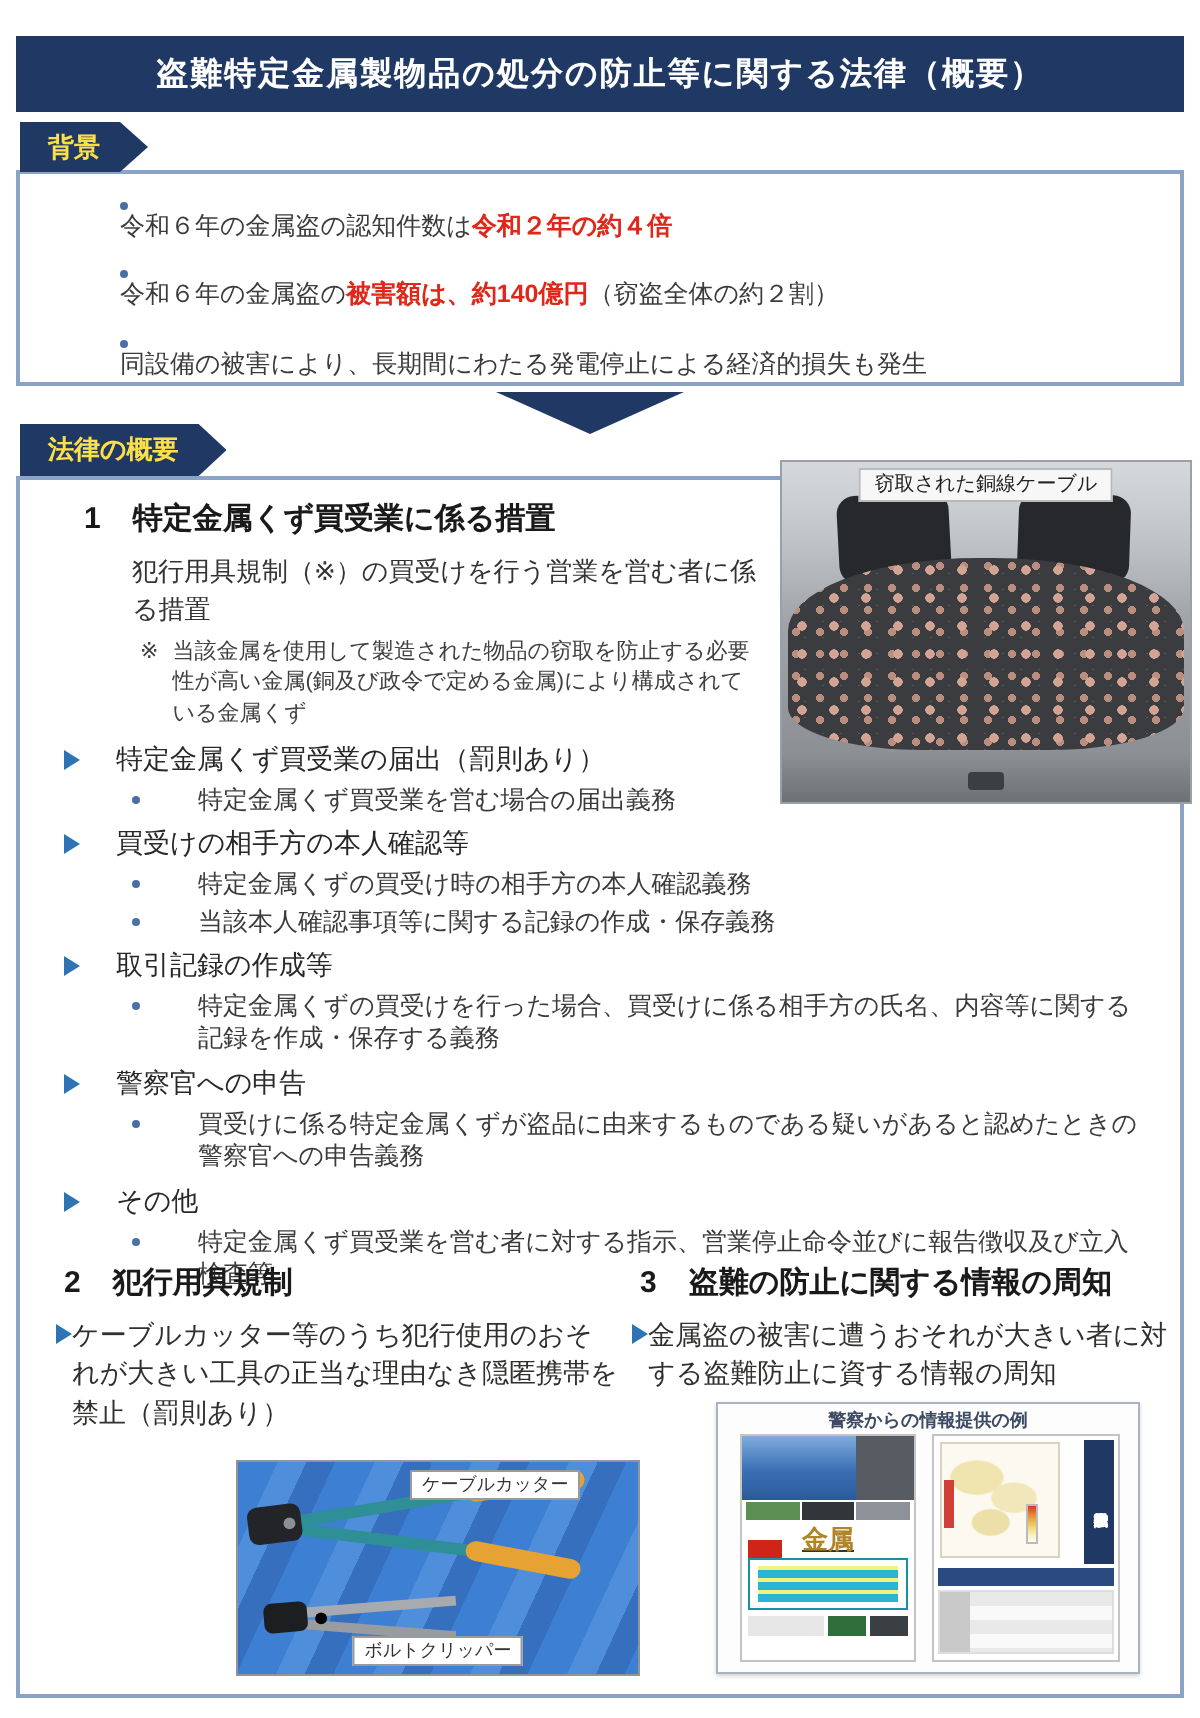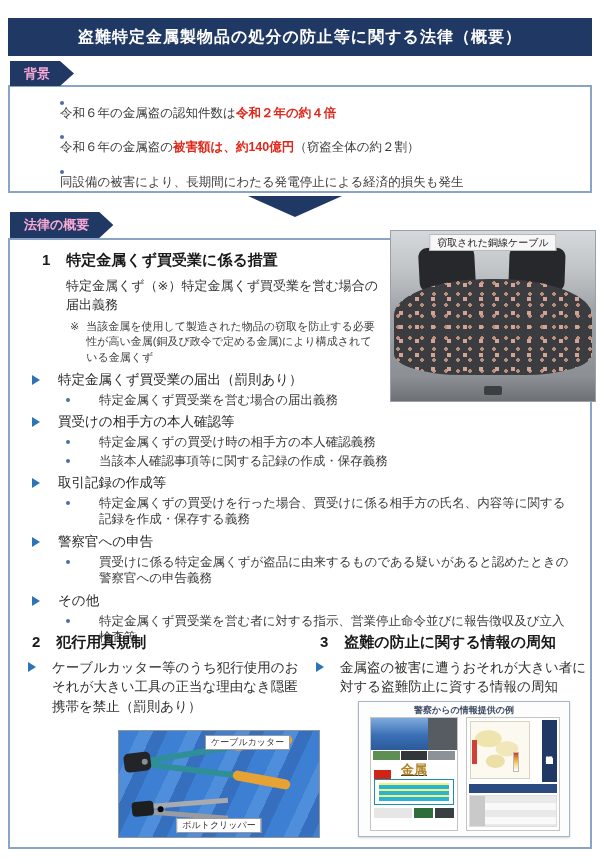--- a/index.html
+++ b/index.html
@@ -6,21 +6,21 @@
   html,body { background:#ffffff; }
   body { font-family:"Liberation Sans","DejaVu Sans",sans-serif; color:#333; }
   .page { position:relative; width:600px; height:859px; background:#fff; overflow:hidden; margin:0 auto; }
 
   
   .title-bar { position:absolute; left:8px; top:18px; width:584px; height:38px;
     background:#1f3864; color:#fff; font-size:16px; font-weight:bold;
     display:flex; align-items:center; justify-content:center; letter-spacing:1px; }
 
   
-  .tag { position:absolute; background:#1f3864; color:#f9a8d4; font-weight:bold; font-size:13px;
+  .tag { position:absolute; background:#1f3864; color:#fde047; font-weight:bold; font-size:13px;
     display:flex; align-items:center; padding:0 24px 0 14px; z-index:3;
     clip-path:polygon(0 0, calc(100% - 14px) 0, 100% 50%, calc(100% - 14px) 100%, 0 100%); }
   .tag-bg  { left:10px; top:61px;  height:25px; }
   .tag-law { left:10px; top:212px; height:26px; }
 
   
   .box { position:absolute; border:2px solid #8ba3c7; background:#fff; }
   .box-bg  { left:8px; top:85px;  width:584px; height:108px; }
   .box-law { left:8px; top:238px; width:584px; height:611px;padding-left:45px; }
 
@@ -67,21 +67,21 @@
     background:linear-gradient(180deg,#8e9296,#6d7175); }
   .latch { position:absolute; bottom:6px; left:50%; transform:translateX(-50%);
     width:18px; height:9px; background:#3c3f42; border-radius:2px; }
   .photo-cap { position:absolute; top:3px; left:50%; transform:translateX(-50%);
     background:#f7f7f7; border:1px solid #b9b9b9; color:#222; font-size:10px;
     line-height:15px; padding:0 7px; white-space:nowrap; }
 
   
   .col2 { position:absolute; left:8px;  top:388px; width:292px; }
   .col3 { position:absolute; left:296px; top:388px; width:284px; }
-  .col-bullet { display:flex; gap:16px; margin:3px 0 0 10px; font-size:13.5px; color:#30302e; line-height:1.45; }
+  .col-bullet { display:flex; gap:0; margin:3px 0 0 10px; font-size:13.5px; color:#30302e; line-height:1.45; }
 
   
   .photo-tools { position:relative; width:202px; height:108px; margin:14px 0 0 100px;
     border:1px solid #8f959b; overflow:hidden;
     background:repeating-linear-gradient(115deg,#3d7fd2 0 18px,#4f8eda 18px 31px,#366fbe 31px 44px); }
   .tool-label { position:absolute; background:#fff; border:1px solid #9a9a9a; color:#333;
     font-size:9px; line-height:13px; padding:0 5px; white-space:nowrap; }
   .tl-cutter { top:4px; left:86px; }
   .tl-clipper { bottom:4px; left:50%; transform:translateX(-50%); }
 
@@ -169,21 +169,21 @@
         <div class="sill">
             <div class="latch"></div>
           </div>
         <div class="photo-cap">窃取された銅線ケーブル</div>
       </div>
 
       <div class="sec-head">
         <span>1</span>
         <span>特定金属くず買受業に係る措置</span>
       </div>
-      <div class="sec1-intro">特定金属くず（※）特定金属くず買受業を営む場合の届出義務</div>
+      <div class="sec1-intro">犯行用具規制（※）の買受けを行う営業を営む者に係る措置</div>
       <div class="sec1-note">
         <span>※</span>
         <span>当該金属を使用して製造された物品の窃取を防止する必要性が高い金属(銅及び政令で定める金属)により構成されている金属くず</span>
       </div>
 
       <div class="item-label">
         <span class="tri"></span>
         <span>特定金属くず買受業の届出（罰則あり）</span>
       </div>
       <div class="sub">

